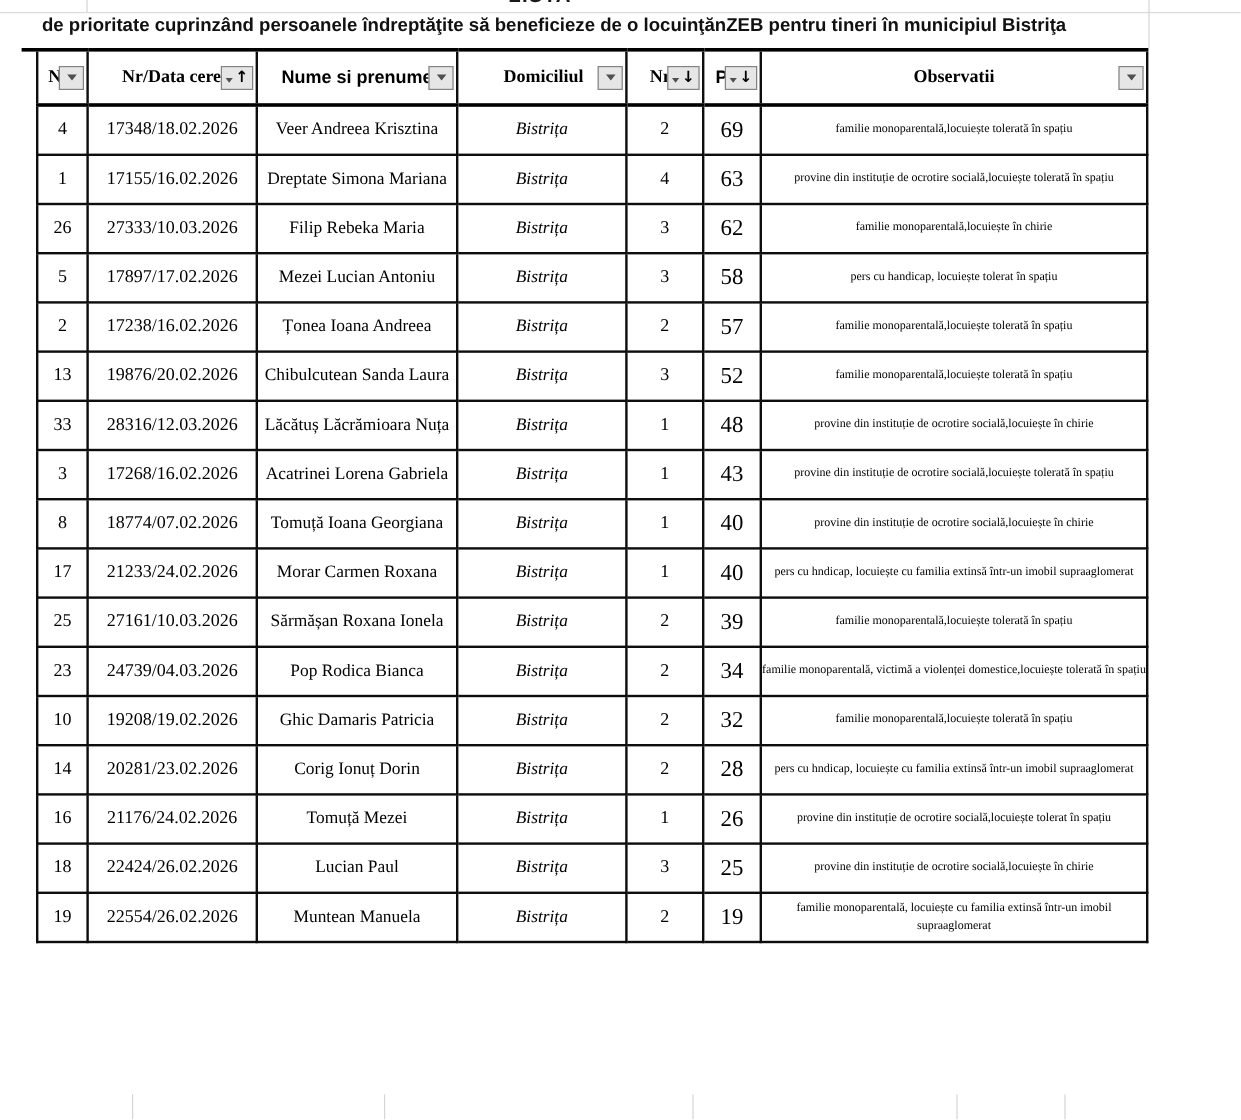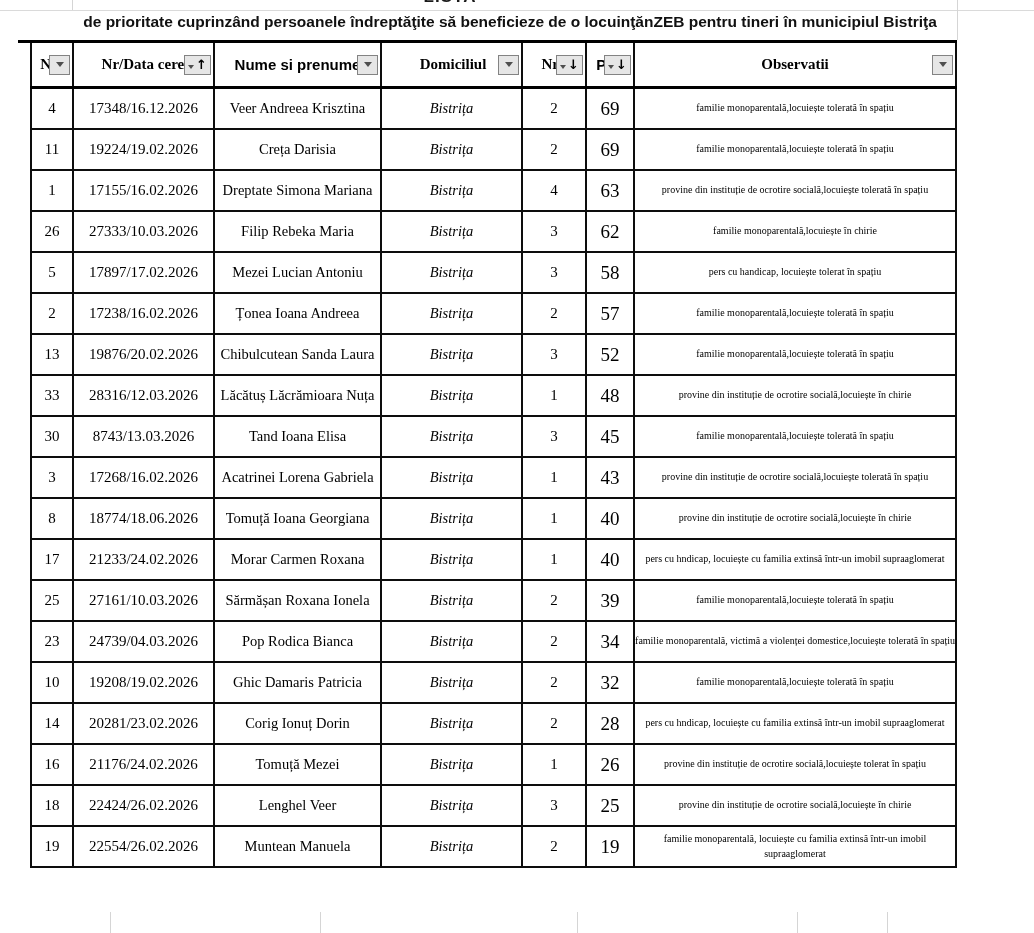--- a/index.html
+++ b/index.html
@@ -16,21 +16,21 @@
   .lista-clip { position:absolute; left:385px; top:0; width:130px; height:9px; overflow:hidden; text-align:center; }
   .lista-clip span {
     display:block; margin-top:-13px;
     font-family:"Liberation Sans","DejaVu Sans",sans-serif;
     font-weight:bold; font-size:17px; letter-spacing:1px; color:#1a1a1a;
   }
 
   .subtitle {
     position:absolute; left:35px; top:13px; width:950px;
     font-family:"Liberation Sans","DejaVu Sans",sans-serif;
-    font-weight:bold; font-size:15.5px; color:#111; white-space:nowrap;text-align:center;
+    font-weight:bold; font-size:15.5px; color:#111; white-space:nowrap;
   }
   .subtitle-border-ext { position:absolute; left:18px; top:40px; width:14px; height:3px; background:#000; }
 
   table.main {
     position:absolute; left:30px; top:40px;
     border-collapse:collapse; table-layout:fixed; width:925px;
     background:#fff;
   }
   table.main th, table.main td {
     border:2px solid #0d0d0d; padding:0; text-align:center; vertical-align:middle;
@@ -145,31 +145,22 @@
         <span class="hlabel">Observatii</span>
         <span class="fbtn">
             <span class="tri"></span>
           </span>
       </th>
     </tr>
   </thead>
   <tbody>
       <tr>
     <td class="c-nr">4</td>
-    <td class="c-data">17348/16.12.2026</td>
+    <td class="c-data">17348/18.02.2026</td>
     <td class="c-nume">Veer Andreea Krisztina</td>
-    <td class="c-dom">Bistrița</td>
-    <td class="c-pers">2</td>
-    <td class="c-pct">69</td>
-    <td class="c-obs">familie monoparentală,locuiește tolerată în spațiu</td>
-  </tr>
-      <tr>
-    <td class="c-nr">11</td>
-    <td class="c-data">19224/19.02.2026</td>
-    <td class="c-nume">Crețа Darisia</td>
     <td class="c-dom">Bistrița</td>
     <td class="c-pers">2</td>
     <td class="c-pct">69</td>
     <td class="c-obs">familie monoparentală,locuiește tolerată în spațiu</td>
   </tr>
       <tr>
     <td class="c-nr">1</td>
     <td class="c-data">17155/16.02.2026</td>
     <td class="c-nume">Dreptate Simona Mariana</td>
     <td class="c-dom">Bistrița</td>
@@ -216,40 +207,31 @@
       <tr>
     <td class="c-nr">33</td>
     <td class="c-data">28316/12.03.2026</td>
     <td class="c-nume">Lăcătuș Lăcrămioara Nuța</td>
     <td class="c-dom">Bistrița</td>
     <td class="c-pers">1</td>
     <td class="c-pct">48</td>
     <td class="c-obs">provine din instituție de ocrotire socială,locuiește în chirie</td>
   </tr>
       <tr>
-    <td class="c-nr">30</td>
-    <td class="c-data">8743/13.03.2026</td>
-    <td class="c-nume">Tand Ioana Elisa</td>
-    <td class="c-dom">Bistrița</td>
-    <td class="c-pers">3</td>
-    <td class="c-pct">45</td>
-    <td class="c-obs">familie monoparentală,locuiește tolerată în spațiu</td>
-  </tr>
-      <tr>
     <td class="c-nr">3</td>
     <td class="c-data">17268/16.02.2026</td>
     <td class="c-nume">Acatrinei Lorena Gabriela</td>
     <td class="c-dom">Bistrița</td>
     <td class="c-pers">1</td>
     <td class="c-pct">43</td>
     <td class="c-obs">provine din instituție de ocrotire socială,locuiește tolerată în spațiu</td>
   </tr>
       <tr>
     <td class="c-nr">8</td>
-    <td class="c-data">18774/18.06.2026</td>
+    <td class="c-data">18774/07.02.2026</td>
     <td class="c-nume">Tomuță Ioana Georgiana</td>
     <td class="c-dom">Bistrița</td>
     <td class="c-pers">1</td>
     <td class="c-pct">40</td>
     <td class="c-obs">provine din instituție de ocrotire socială,locuiește în chirie</td>
   </tr>
       <tr>
     <td class="c-nr">17</td>
     <td class="c-data">21233/24.02.2026</td>
     <td class="c-nume">Morar Carmen Roxana</td>
@@ -299,21 +281,21 @@
     <td class="c-data">21176/24.02.2026</td>
     <td class="c-nume">Tomuță Mezei</td>
     <td class="c-dom">Bistrița</td>
     <td class="c-pers">1</td>
     <td class="c-pct">26</td>
     <td class="c-obs">provine din instituție de ocrotire socială,locuiește tolerat în spațiu</td>
   </tr>
       <tr>
     <td class="c-nr">18</td>
     <td class="c-data">22424/26.02.2026</td>
-    <td class="c-nume">Lenghel Veer</td>
+    <td class="c-nume">Lucian Paul</td>
     <td class="c-dom">Bistrița</td>
     <td class="c-pers">3</td>
     <td class="c-pct">25</td>
     <td class="c-obs">provine din instituție de ocrotire socială,locuiește în chirie</td>
   </tr>
       <tr>
     <td class="c-nr">19</td>
     <td class="c-data">22554/26.02.2026</td>
     <td class="c-nume">Muntean Manuela</td>
     <td class="c-dom">Bistrița</td>

